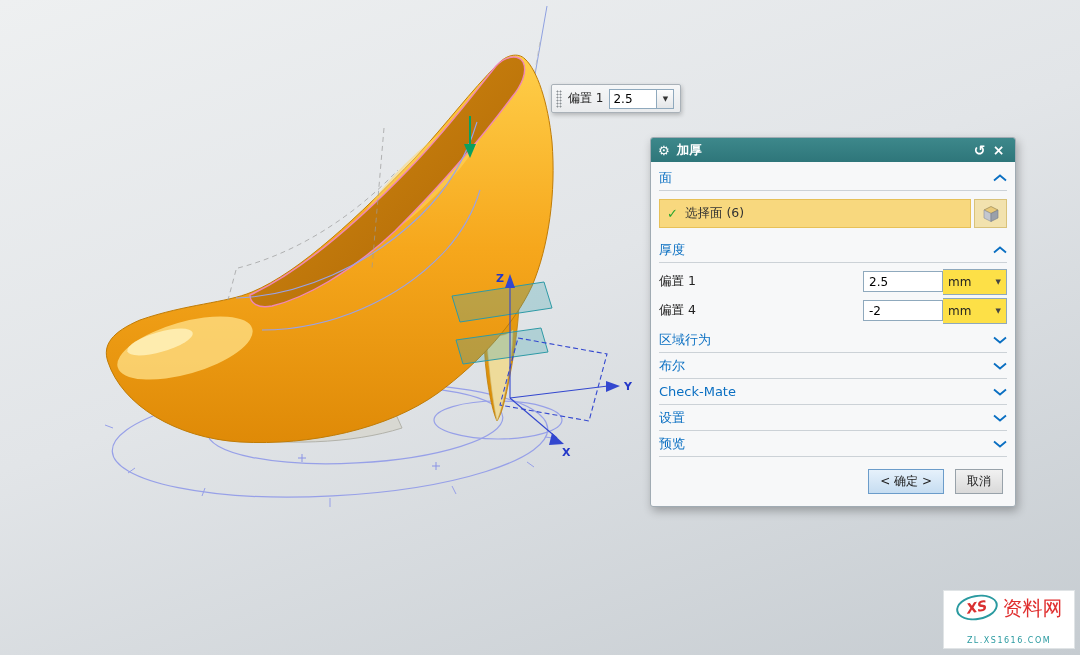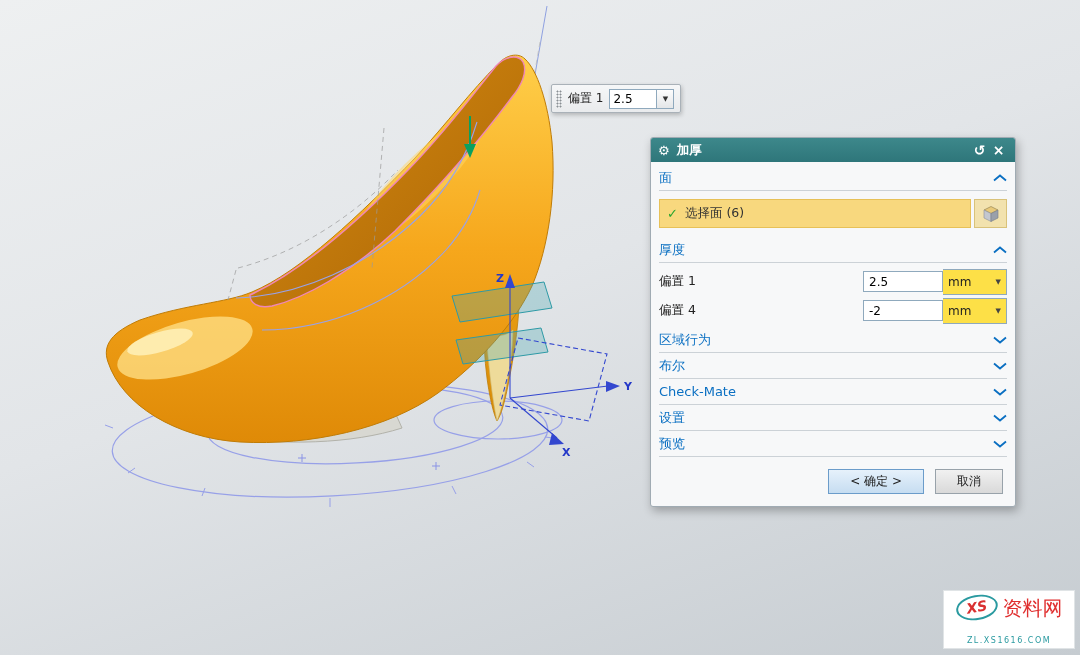--- a/index.html
+++ b/index.html
@@ -68,21 +68,21 @@
   .val-input { width:80px; height:21px; border:1px solid #8fa9bd; font-size:12px;
     padding:0 5px; font-family:inherit; background:#fff; }
   .unit-box { width:64px; height:26px; border:1px solid #8fa9bd; border-left:none;
     background:#fde047; display:flex; align-items:center; justify-content:space-between;
     padding:12px 5px; font-size:12px; cursor:pointer; }
   .dd-arrow { font-size:7px; color:#444; }
   .rev-btn { width:25px; height:23px; border:1px solid #8fa9bd; background:#fff;
     display:flex; align-items:center; justify-content:center; cursor:pointer; }
 
   .footer { display:flex; justify-content:flex-end; gap:11px; padding:12px 4px 2px; }
-  .btn { height:25px; font-size:12px; padding:0 21px; cursor:pointer;
+  .btn { height:25px; font-size:12px; padding:0 11px; cursor:pointer;
     font-family:inherit; border:1px solid #98a2aa;
     background:linear-gradient(#f1f1f1,#d9d9d9); color:#222; }
   .btn-ok { background:linear-gradient(#e6f1fb,#c6ddf1); border:1px solid #6b9cca; }
 
   
   .wm { position:absolute; right:5px; bottom:6px; width:132px;
     background:#fff; border:1px solid #e0e4e6; padding:4px 4px 3px;
     text-align:center; }
   .wm-top { display:flex; align-items:center; justify-content:center; gap:5px; }
   .wm-oval { width:42px; height:25px; border:2px solid #2a9aa0; border-radius:50%;

